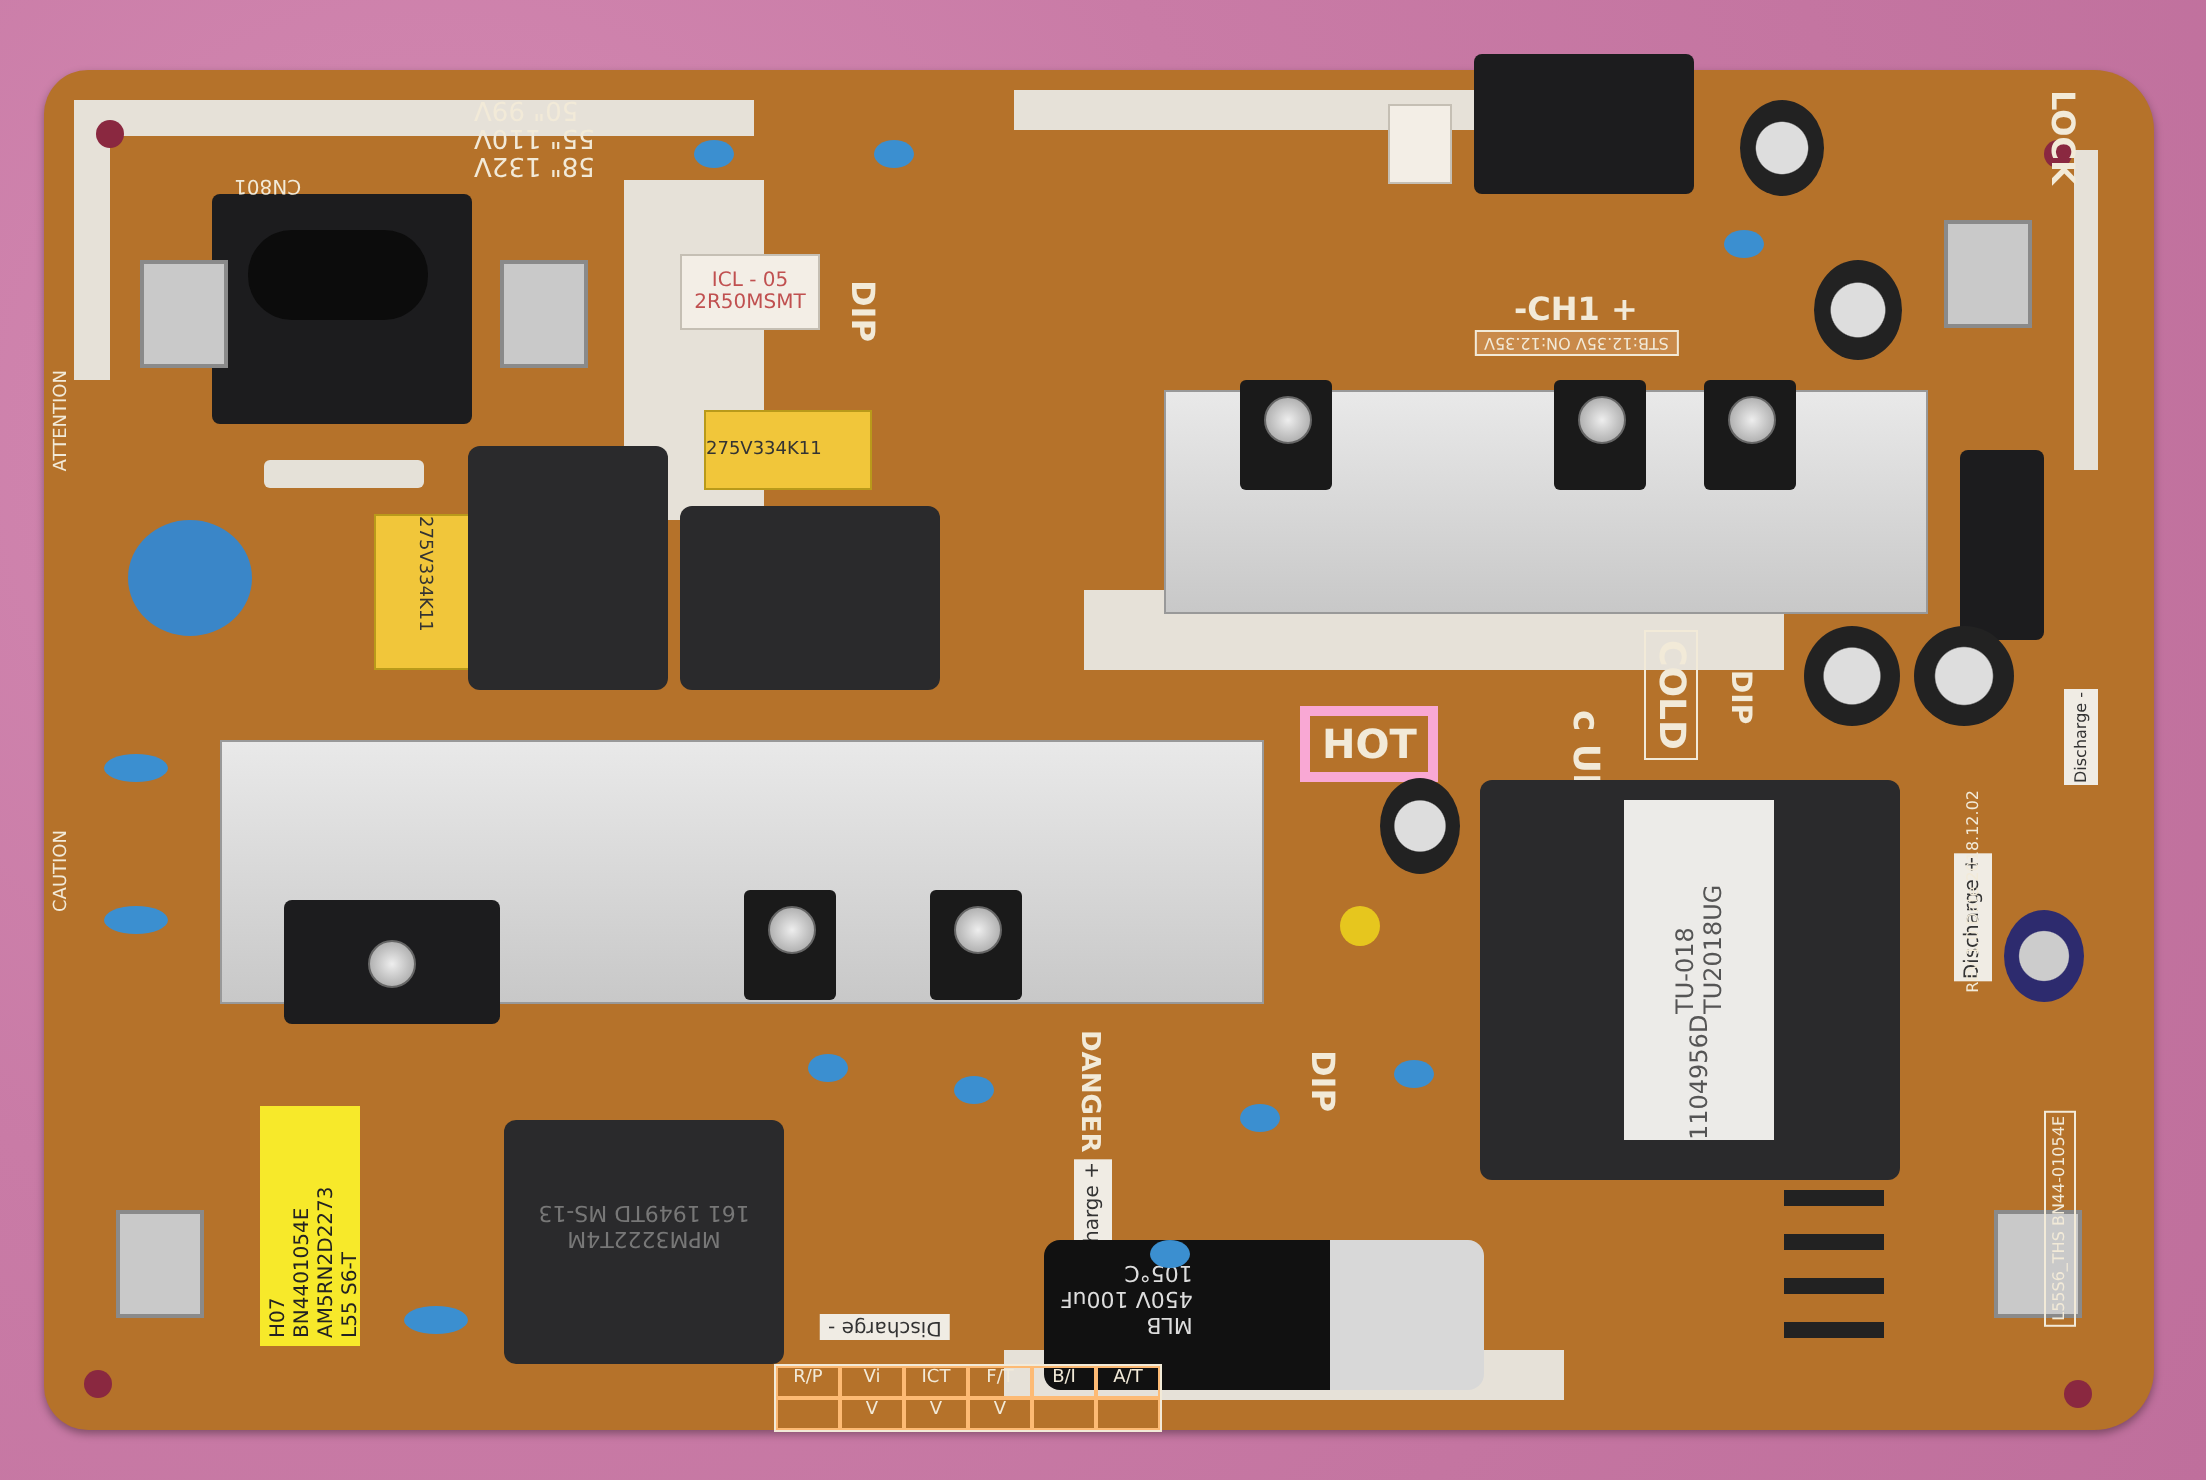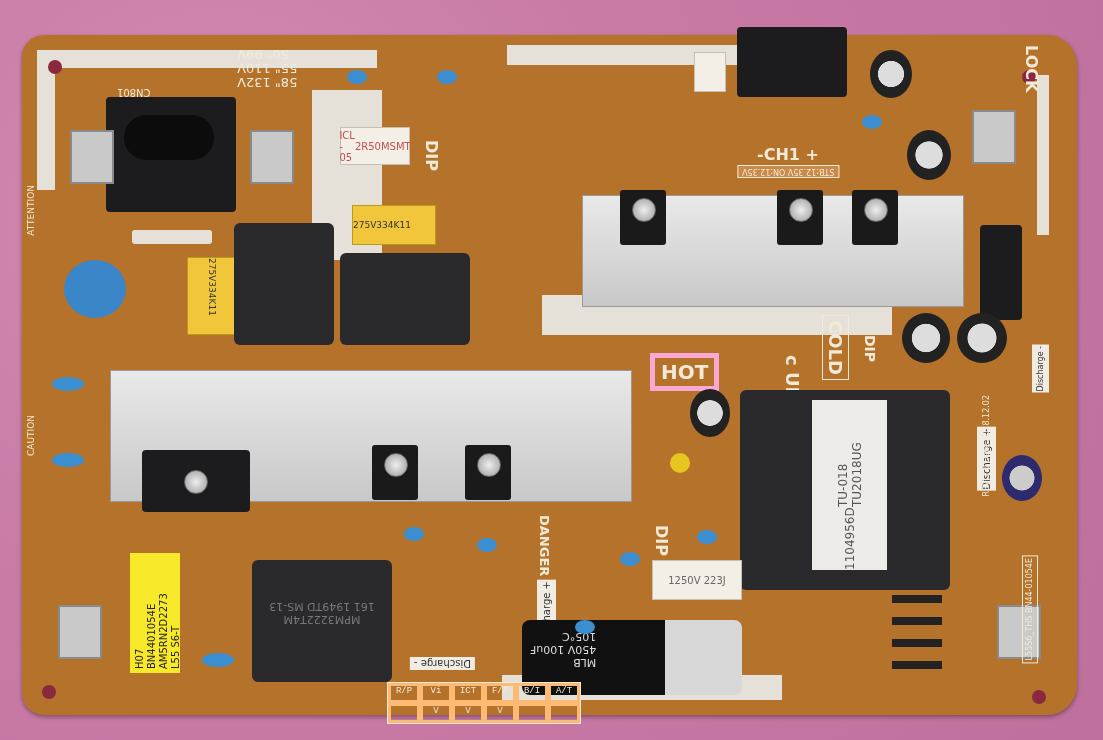--- a/index.html
+++ b/index.html
@@ -19,29 +19,29 @@
   .screw{position:absolute;width:22px;height:22px;border-radius:50%;
     background:radial-gradient(#eee,#999);left:12px;top:8px;border:1px solid #666;}
   .elcap{position:absolute;border-radius:50%;
     background:radial-gradient(circle,#ddd 0 40%,#222 42% 100%);}
   .blue-cap{position:absolute;width:20px;height:14px;border-radius:50%;background:#3b8fd0;}
   .lbl{position:absolute;color:#f2ead8;font-size:10px;white-space:nowrap;}
   .big{font-size:16px;font-weight:bold;}
   .yellow{position:absolute;background:#f1c63a;border:1px solid #b99a1a;color:#333;
     font-size:9px;display:flex;align-items:center;justify-content:flex-start;}
   .white-box{position:absolute;background:#f3eee6;border:1px solid #c5bfb4;color:#c05050;
-    font-size:10px;display:flex;flex-direction:row;align-items:center;justify-content:center;}
+    font-size:10px;display:flex;flex-direction:column;align-items:center;justify-content:center;}
   .sticker{position:absolute;background:#f7e92a;color:#222;font-size:10px;
     writing-mode:vertical-rl;transform:rotate(180deg);padding:4px;line-height:1.2;}
   .lug{position:absolute;width:40px;height:50px;background:#c9c9c9;border:2px solid #8a8a8a;}
   .transformer{position:absolute;background:#2a2a2c;border-radius:6px;}
   .label-tag{position:absolute;background:#f0ece4;color:#333;font-size:10px;padding:1px 4px;}
   .table-grid{position:absolute;display:grid;grid-template-columns:repeat(6,32px);
     border:1px solid #f2ead8;}
-  .table-grid div{border:3px solid #fdba74;color:#f2ead8;font-size:9px;text-align:center;height:14px;font-family:Liberation Mono, monospace;}
+  .table-grid div{border:1px solid #fdba74;color:#f2ead8;font-size:9px;text-align:center;height:14px;}
 </style>
 </head>
 <body>
 
 <div class="bg-noise"></div>
 
 <div class="board">
 
   <div class="silk" style="left:15px;top:15px;width:340px;height:18px;"></div>
   <div class="silk" style="left:15px;top:15px;width:18px;height:140px;"></div>
@@ -168,23 +168,20 @@
     </div>
   </div>
 
   <div class="abs" style="left:500px;top:585px;width:220px;height:75px;border-radius:8px;background:linear-gradient(90deg,#111 0 65%,#d8d8d8 65% 100%);">
     <div class="abs" style="left:8px;top:10px;color:#ddd;font-size:11px;line-height:13px;transform:rotate(180deg);">
       <div>MLB</div>
       <div>450V 100uF</div>
       <div>105°C</div>
     </div>
   </div>
-  <div class="white-box" style="left:630px;top:525px;width:88px;height:38px;color:#666;">
-      <span>1250V 223J</span>
-    </div>
 
   <div class="table-grid" style="left:365px;top:647px;">
     <div>R/P</div>
     <div>Vi</div>
     <div>ICT</div>
     <div>F/T</div>
     <div>B/I</div>
     <div>A/T</div>
     <div></div>
     <div>V</div>

